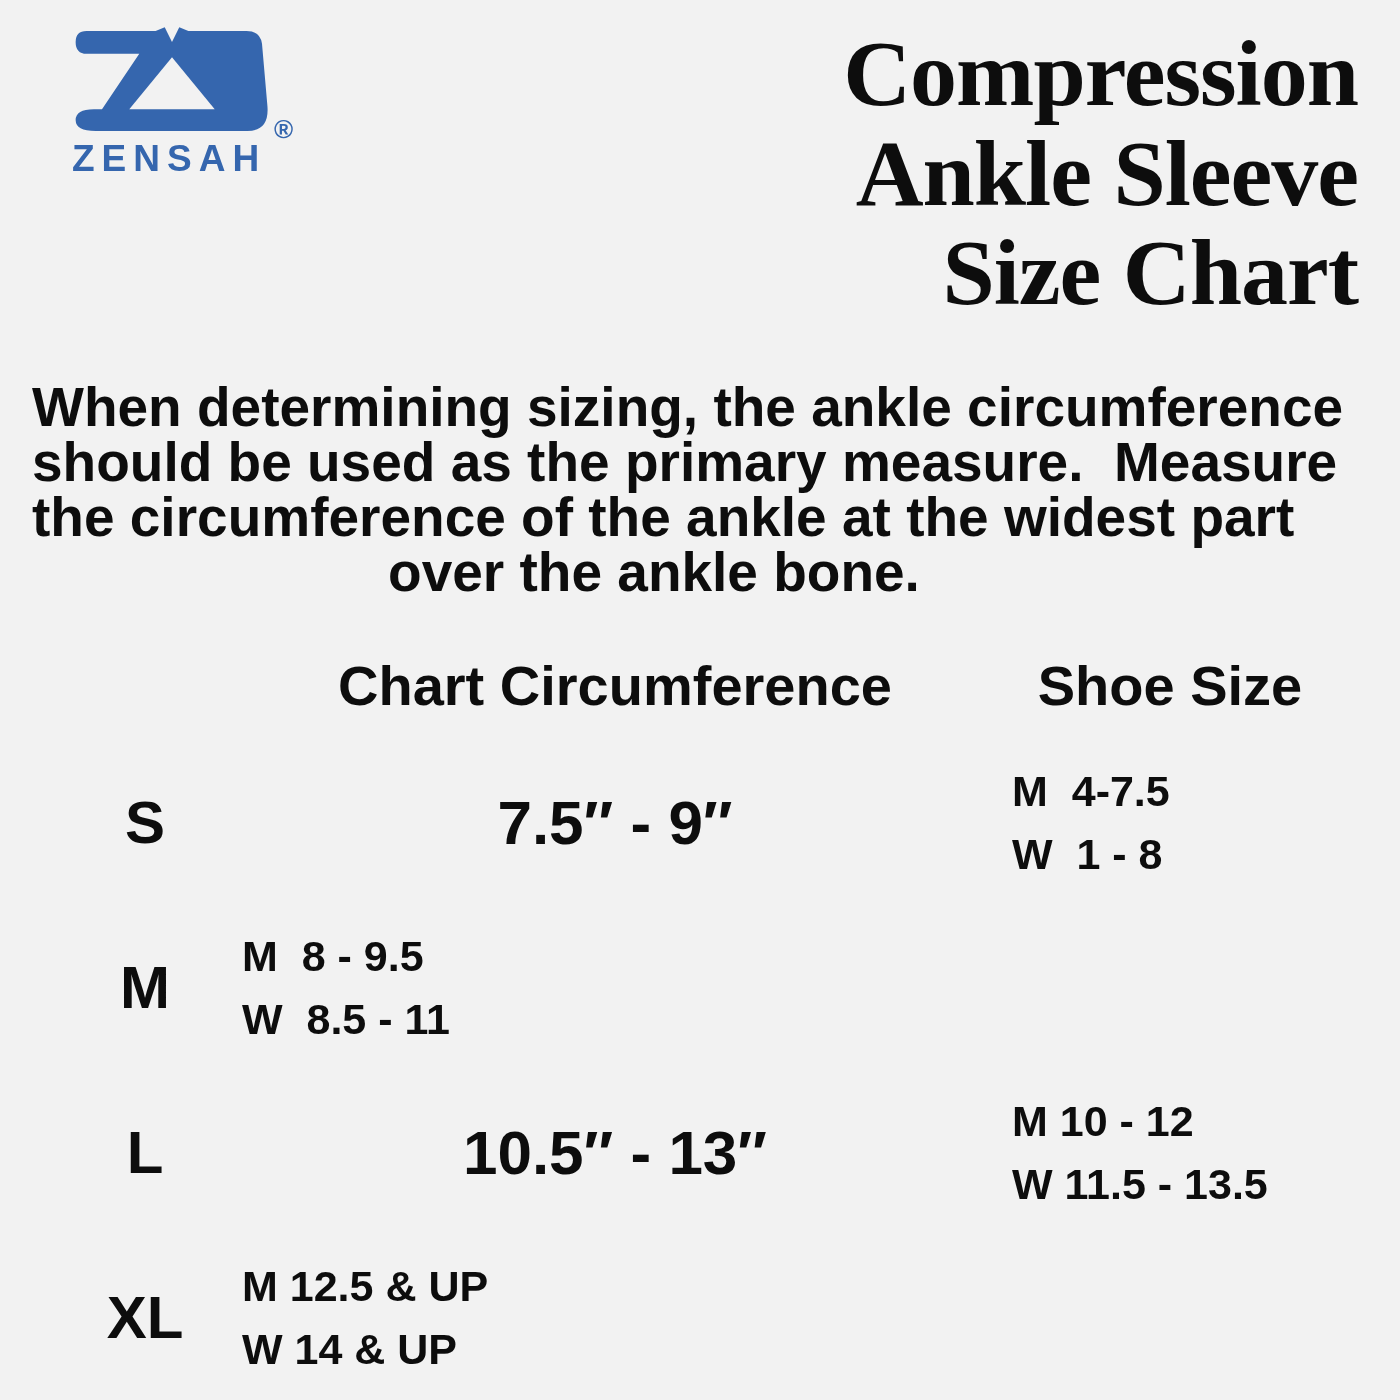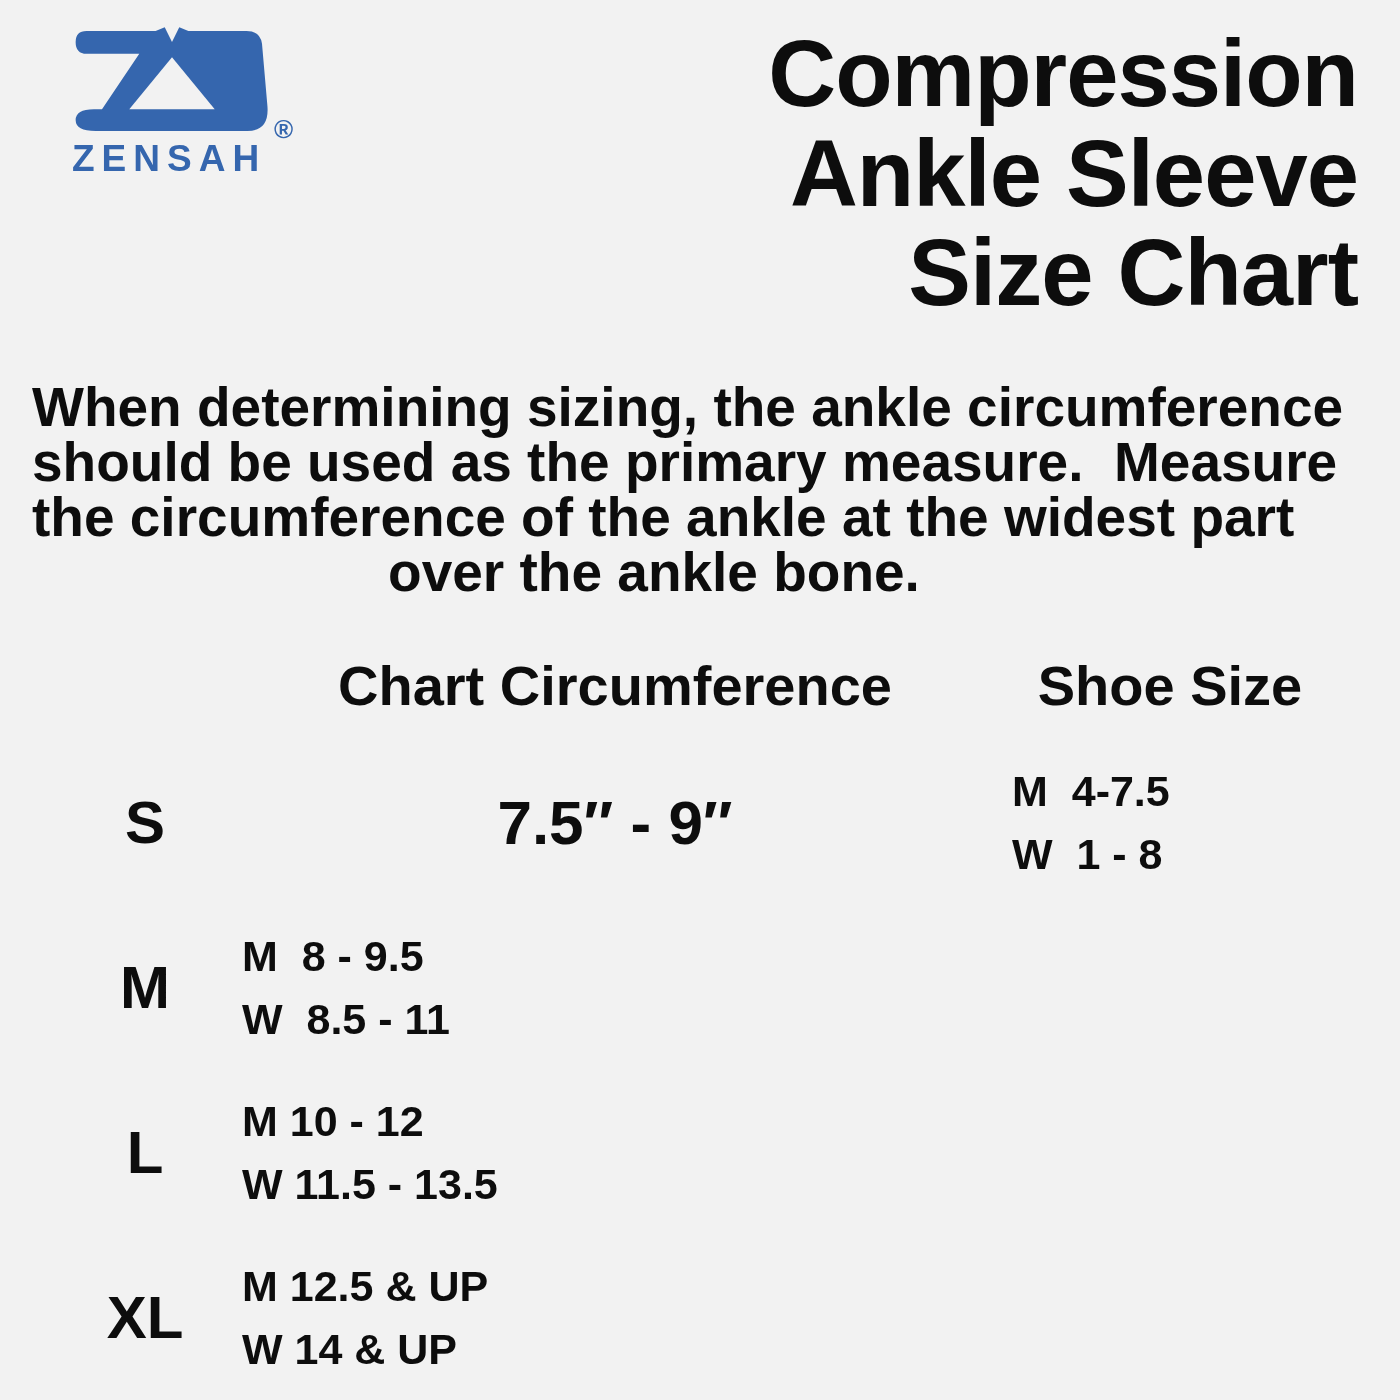--- a/index.html
+++ b/index.html
@@ -25,20 +25,21 @@
     letter-spacing:7px; line-height:1;
   }
 
   
   .title {
     position:absolute; top:24px; right:42px;
     text-align:right;
     font-size:94px; font-weight:bold;
     line-height:1.06; letter-spacing:-1px;
     color:#0D0D0D;
+    font-family:Liberation Serif, serif;
   }
 
   
   .intro {
     position:absolute; top:380px; left:0; width:1244px;
     text-align:center;
     font-size:55px; font-weight:bold;
     line-height:55px; color:#0D0D0D;margin-left:32px;
   }
   .intro-line { white-space:pre; }
@@ -106,20 +107,21 @@
     <div class="trow body">
       <div class="cell center size-cell">M</div>
       <div class="cell shoe-cell">
         <div class="shoe-line">M  8 - 9.5</div>
         <div class="shoe-line">W  8.5 - 11</div>
       </div>
     </div>
 
     <div class="trow body">
       <div class="cell center size-cell">L</div>
+      <div class="cell center circ-cell">10.5″ - 13″</div>
       <div class="cell shoe-cell">
         <div class="shoe-line">M 10 - 12</div>
         <div class="shoe-line">W 11.5 - 13.5</div>
       </div>
     </div>
 
     <div class="trow body">
       <div class="cell center size-cell">XL</div>
       <div class="cell shoe-cell">
         <div class="shoe-line">M 12.5 &amp; UP</div>

